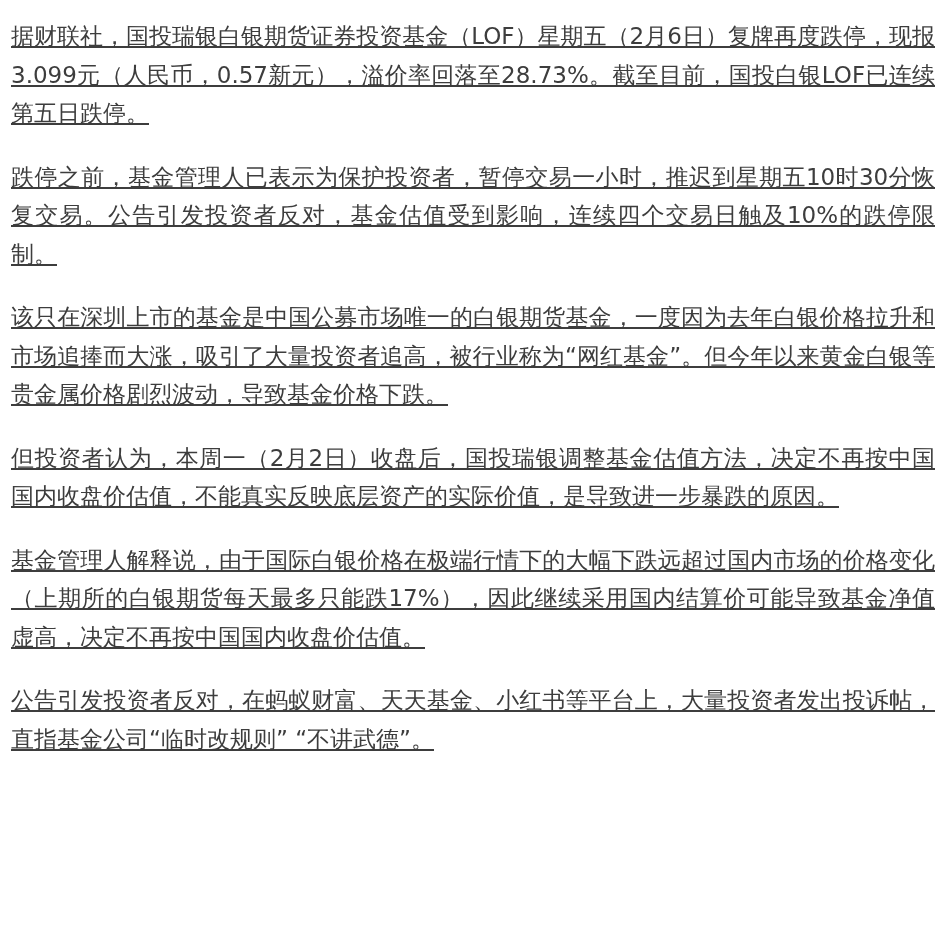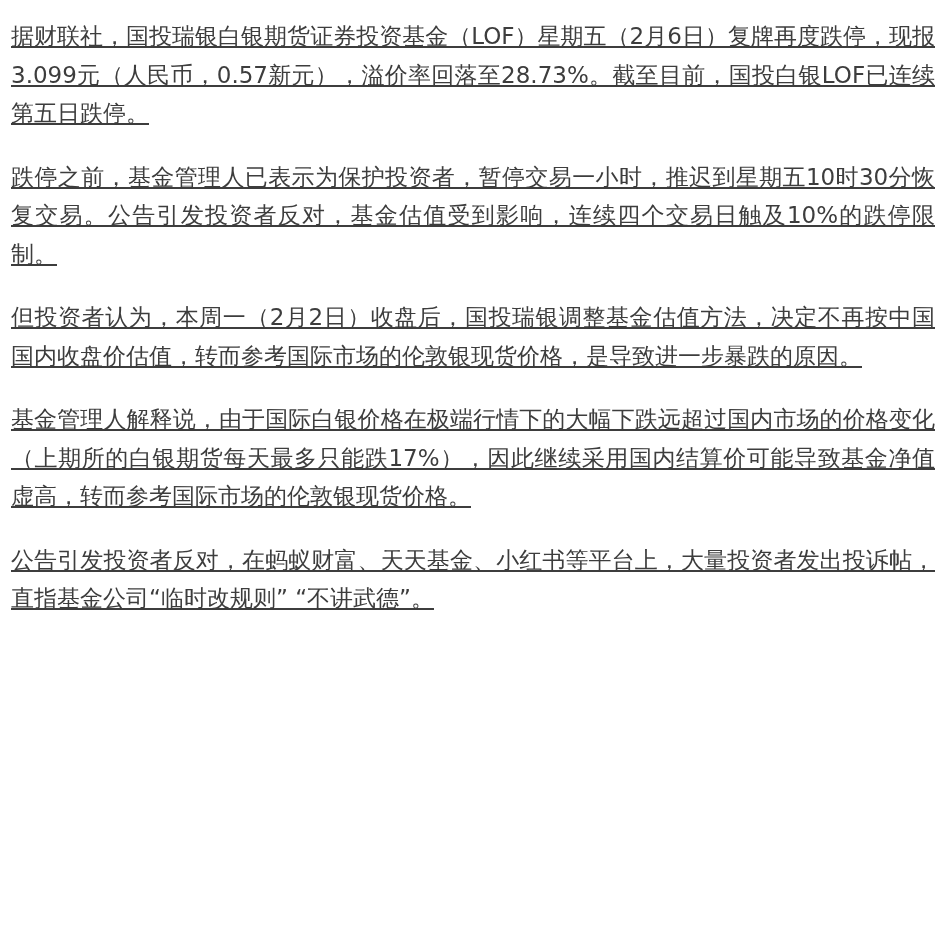--- a/index.html
+++ b/index.html
@@ -31,16 +31,17 @@
   .article p:last-child {
     margin-bottom: 16px;
   }
 </style>
 </head>
 <body style="background: rgb(255, 255, 255);">
 
 <div class="article" style="color: rgb(61, 61, 61);">
   <p>据财联社，国投瑞银白银期货证券投资基金（LOF）星期五（2月6日）复牌再度跌停，现报3.099元（人民币，0.57新元），溢价率回落至28.73%。截至目前，国投白银LOF已连续第五日跌停。</p>
   <p>跌停之前，基金管理人已表示为保护投资者，暂停交易一小时，推迟到星期五10时30分恢复交易。公告引发投资者反对，基金估值受到影响，连续四个交易日触及10%的跌停限制。</p>
-  <p>但投资者认为，本周一（2月2日）收盘后，国投瑞银调整基金估值方法，决定不再按中国国内收盘价估值，转而参考国际市场的伦敦银现货价格，是导致进一步暴跌的原因。</p>
-  <p>基金管理人解释说，由于国际白银价格在极端行情下的大幅下跌远超过国内市场的价格变化（上期所的白银期货每天最多只能跌17%），因此继续采用国内结算价可能导致基金净值虚高，转而参考国际市场的伦敦银现货价格。</p>
+  <p>该只在深圳上市的基金是中国公募市场唯一的白银期货基金，一度因为去年白银价格拉升和市场追捧而大涨，吸引了大量投资者追高，被行业称为“网红基金”。但今年以来黄金白银等贵金属价格剧烈波动，导致基金价格下跌。</p>
+  <p>但投资者认为，本周一（2月2日）收盘后，国投瑞银调整基金估值方法，决定不再按中国国内收盘价估值，不能真实反映底层资产的实际价值，是导致进一步暴跌的原因。</p>
+  <p>基金管理人解释说，由于国际白银价格在极端行情下的大幅下跌远超过国内市场的价格变化（上期所的白银期货每天最多只能跌17%），因此继续采用国内结算价可能导致基金净值虚高，决定不再按中国国内收盘价估值。</p>
   <p>公告引发投资者反对，在蚂蚁财富、天天基金、小红书等平台上，大量投资者发出投诉帖，直指基金公司“临时改规则” “不讲武德”。</p>
 </div>
 
 </body></html>

